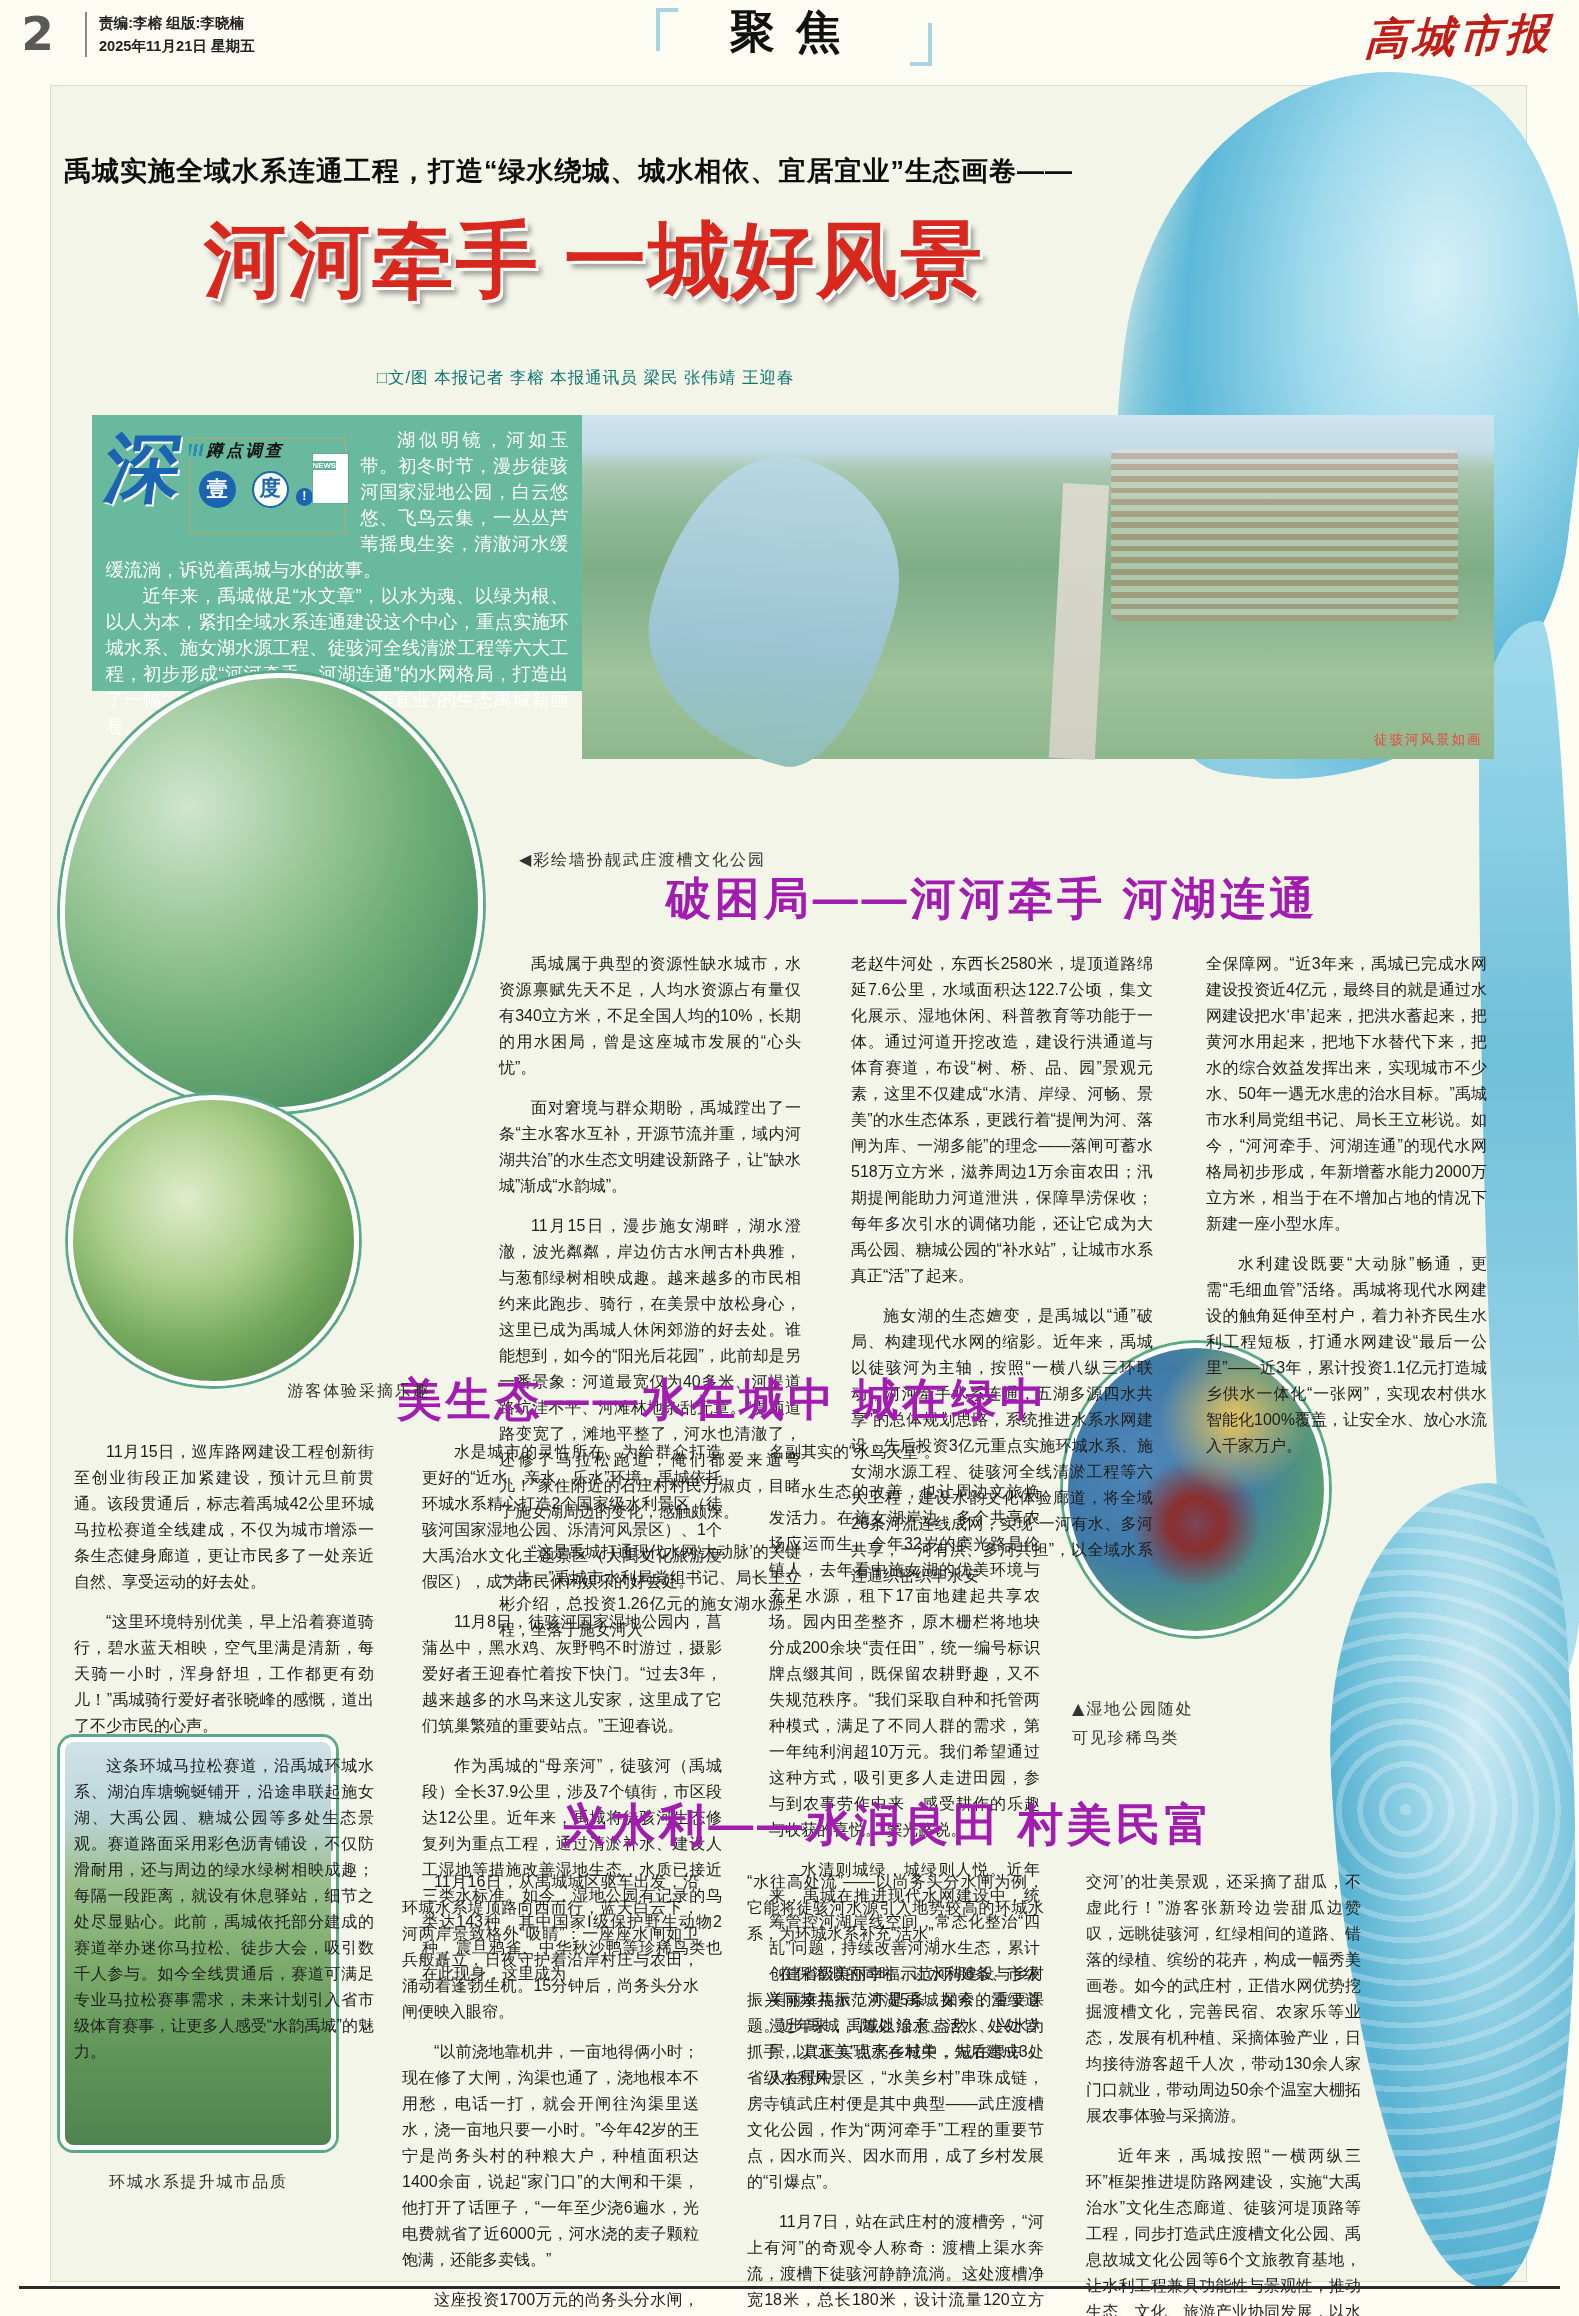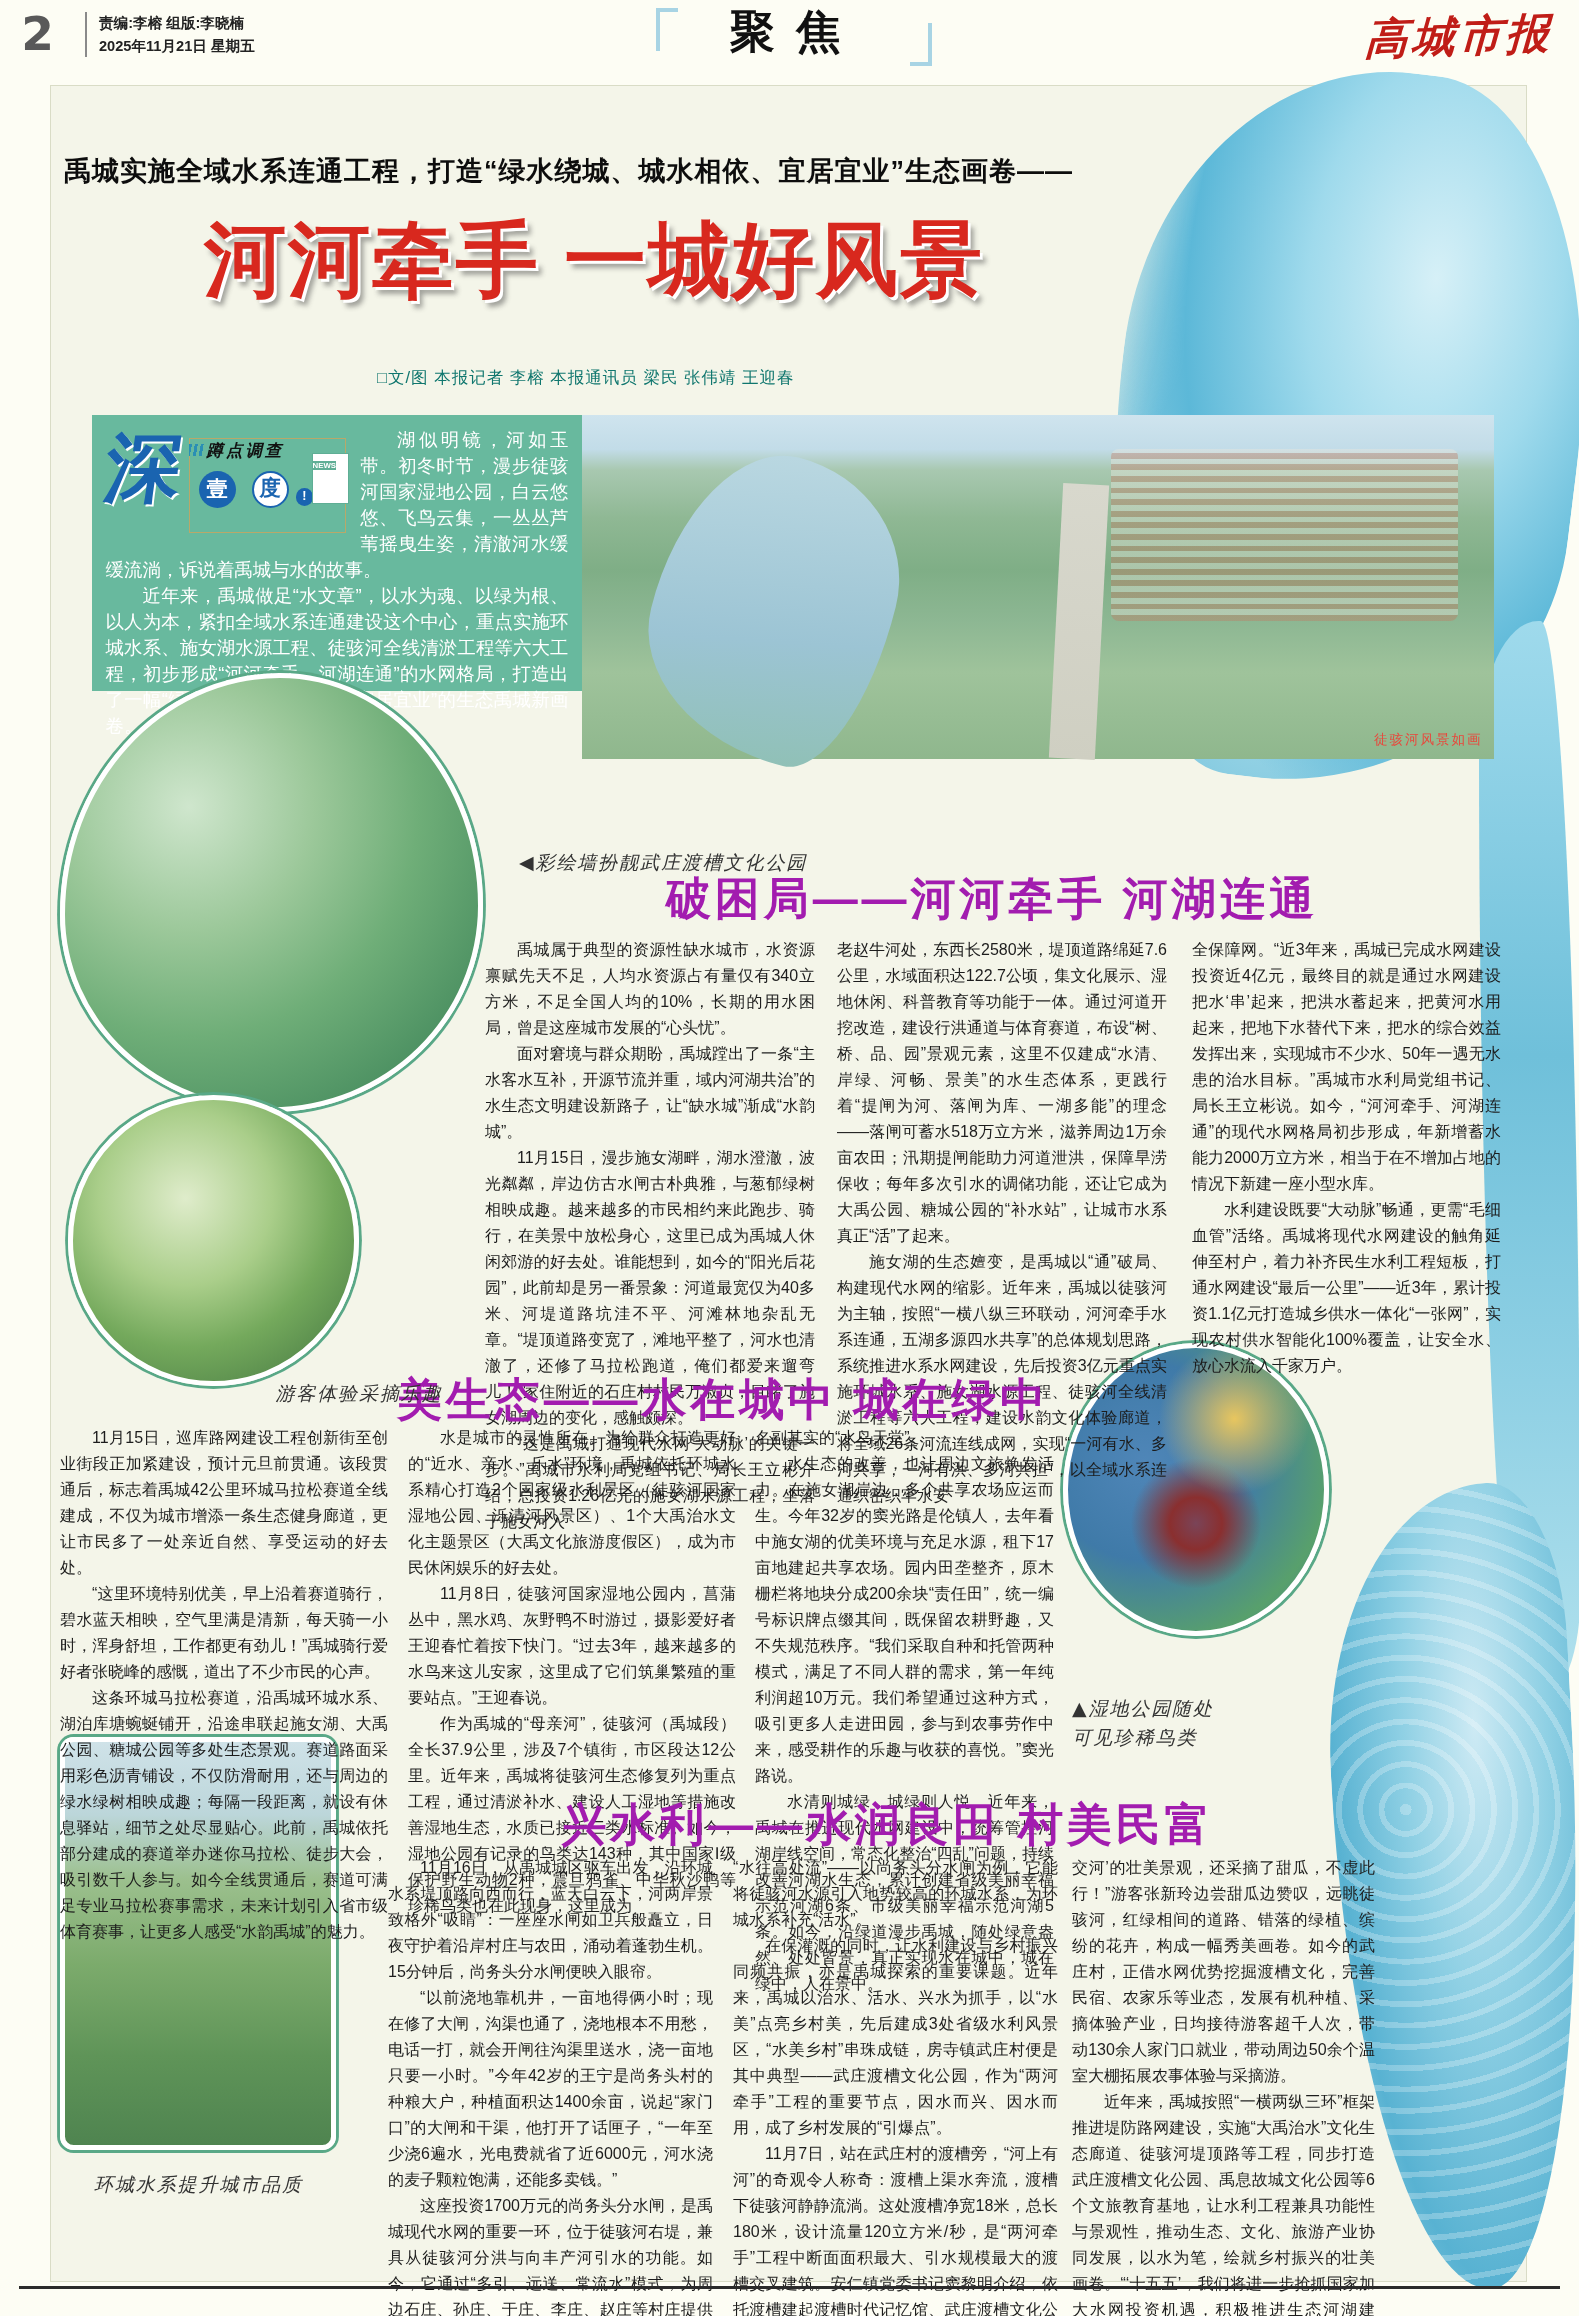--- a/index.html
+++ b/index.html
@@ -71,25 +71,25 @@
      background:radial-gradient(circle at 30% 30%, #cfe6cd 0%, #9cc89a 30%, #6fae78 55%, #4e9263 80%),
                 linear-gradient(20deg, rgba(188,90,80,.5) 0 18%, rgba(0,0,0,0) 18%);}
   .melon-photo{left:68px;top:1095px;width:291px;height:291px;border-radius:50%;
      background:radial-gradient(circle at 40% 35%, #dfeccb 0%, #aace8a 35%, #74a95c 60%, #4c7f46 90%);}
   .bird-photo{left:1063px;top:1343px;width:266px;height:293px;border-radius:50%;
      background:radial-gradient(circle at 65% 25%, #e8c65f 0%, rgba(232,198,95,0) 28%),
                 radial-gradient(circle at 50% 62%, #7a4458 0%, #8a2f2f 12%, rgba(0,0,0,0) 30%),
                 radial-gradient(circle at 30% 40%, #4f86b8 0%, #3f7aa8 40%, #58a06c 75%, #3d7a97 100%);}
   .lotus-photo{left:60px;top:1737px;width:276px;height:413px;border-radius:13.6px;
      background:linear-gradient(to bottom,#cfe2e8 0%,#bcd6da 18%,#9cc08e 34%,#7cab6c 55%,#5f9458 78%,#4f8450 100%);}
-  .caption{font-family:"DejaVu Serif",serif;font-style:italic;color:#333;font-size:19px;z-index:4;letter-spacing:1.9px;}
+  .caption{font-family:"DejaVu Serif",serif;color:#333;font-size:16px;z-index:4;letter-spacing:1.9px;}
   
   .sec-heading{font-size:45px;font-weight:bold;color:#a21caf;text-align:center;letter-spacing:3.9px;z-index:3;white-space:nowrap;}
   .col{z-index:3;font-size:16px;line-height:26px;text-align:justify;color:#1c1c1c;}
-  .col p{margin:0;text-indent:2em;}
+  .col p{margin:14px;text-indent:2em;}
   .col p.cont{text-indent:0;}
   .bottom-rule{left:19.4px;top:2286px;width:1541px;height:2.9px;background:#2b2b2b;z-index:5;}
 </style>
 </head>
 <body>
 
 <div class="abs pagenum">2</div>
 <div class="abs hdr-divider"></div>
 <div class="abs hdr-lines">
   <div>责编:李榕 组版:李晓楠</div>

